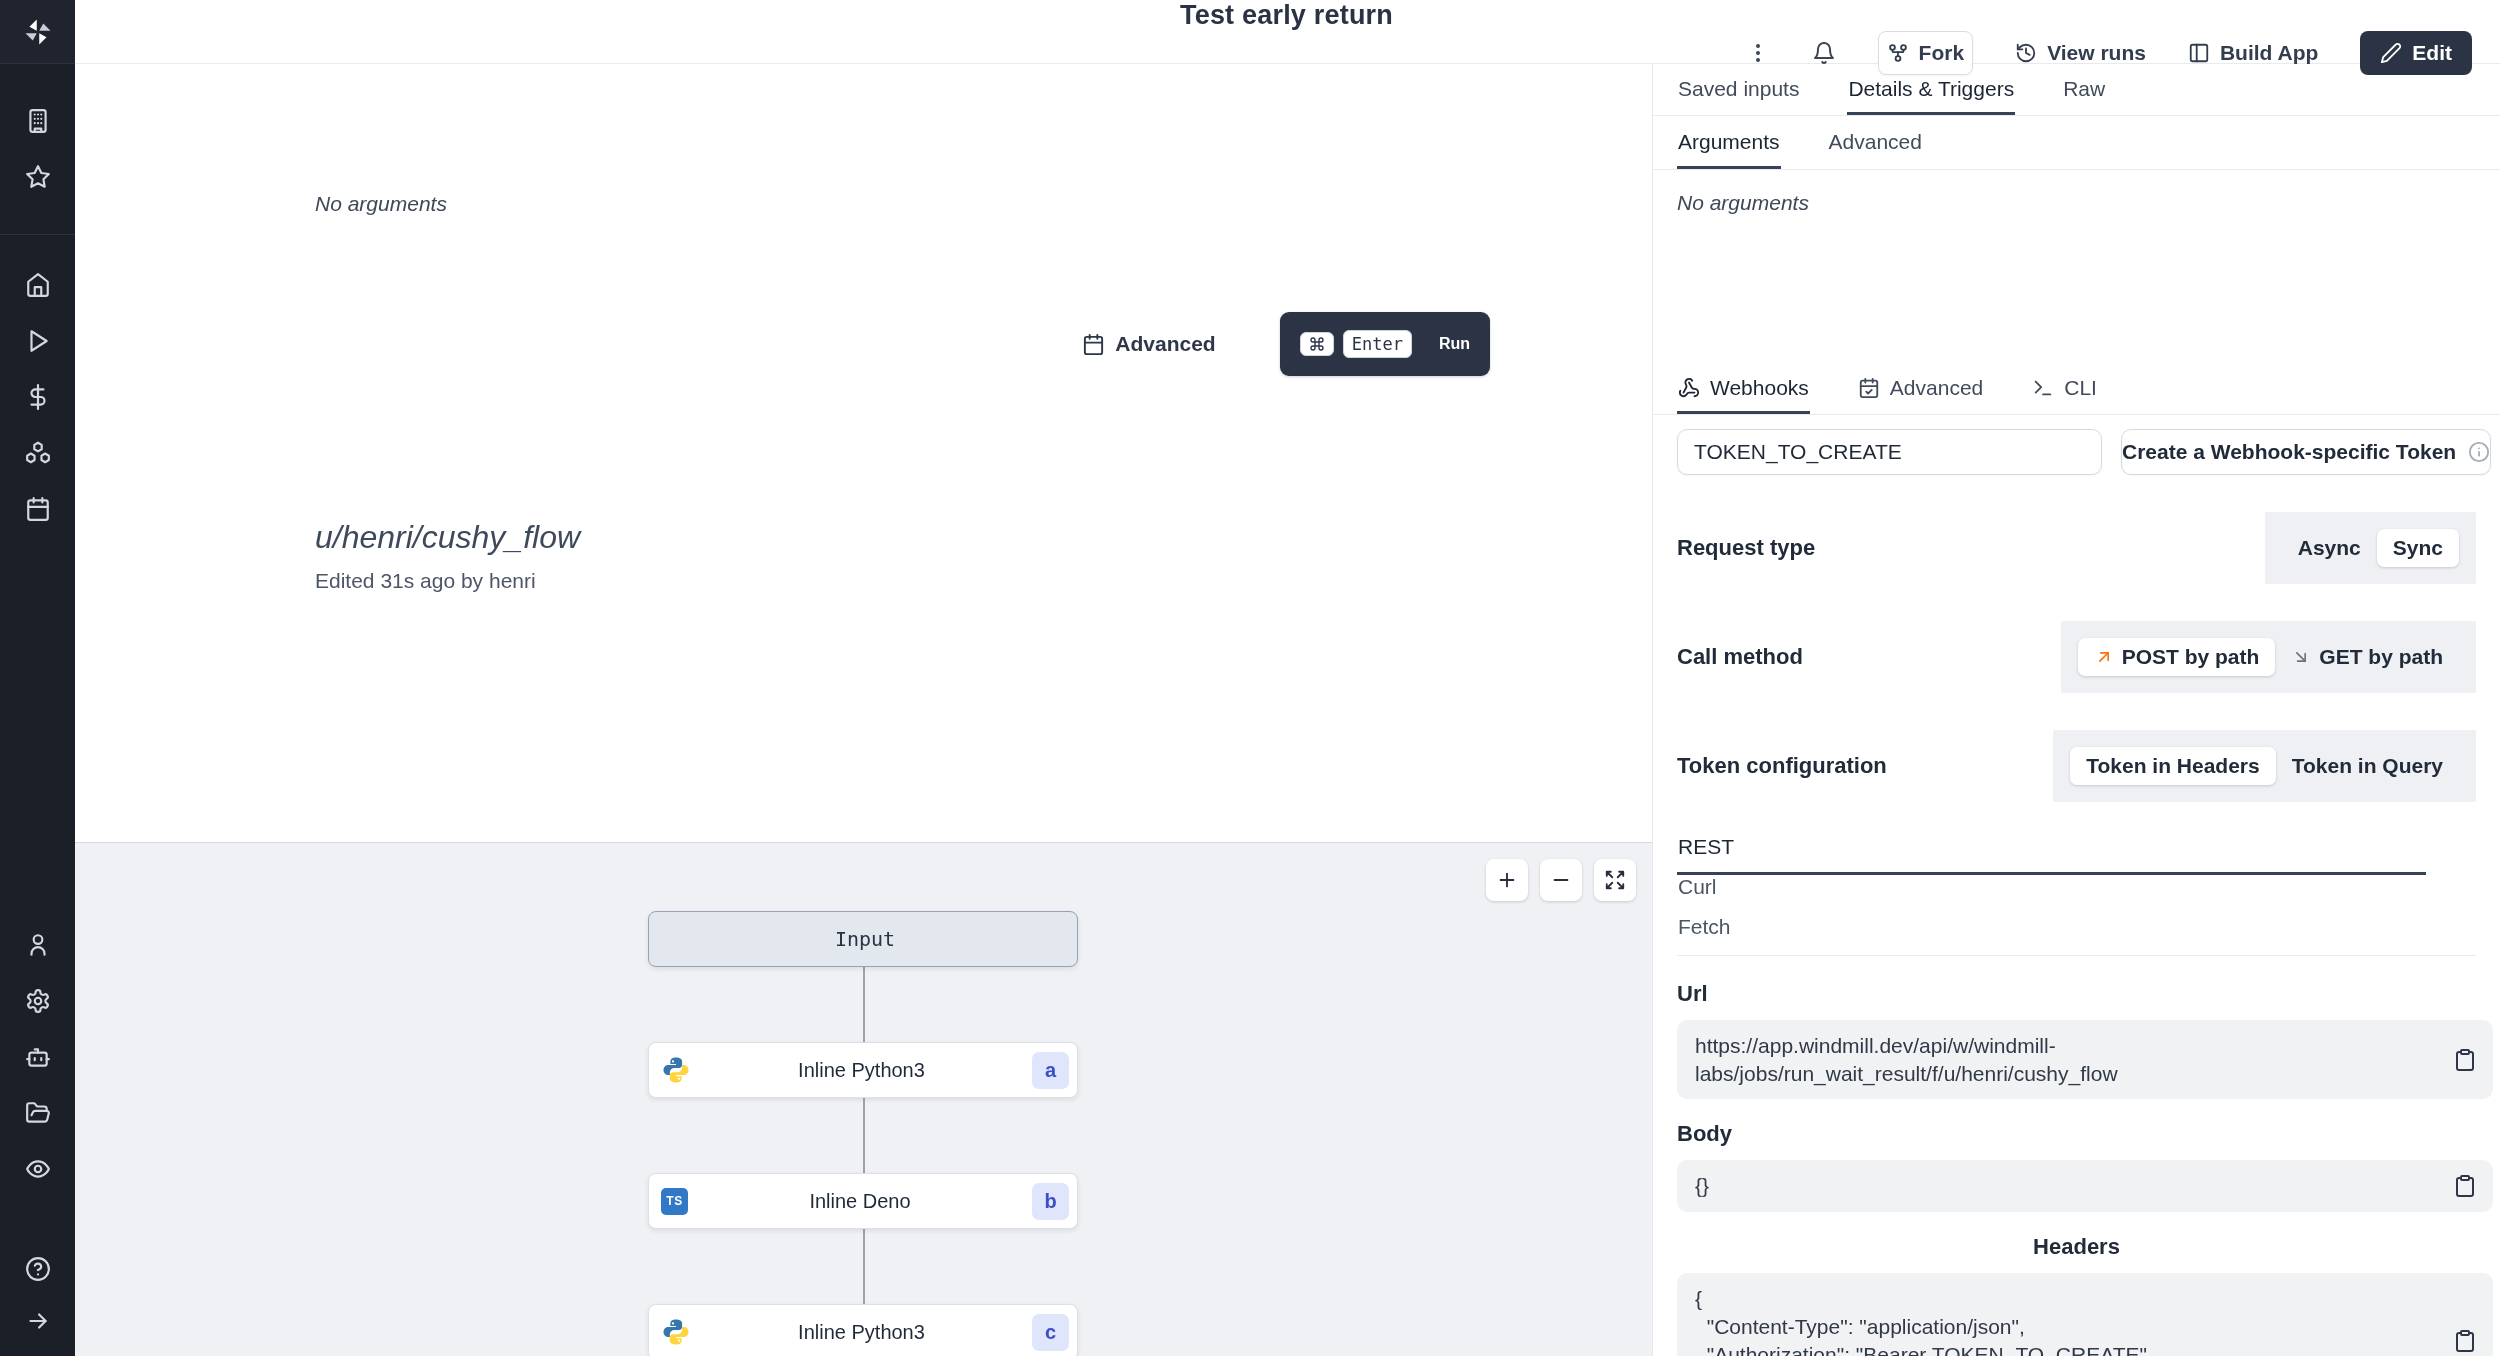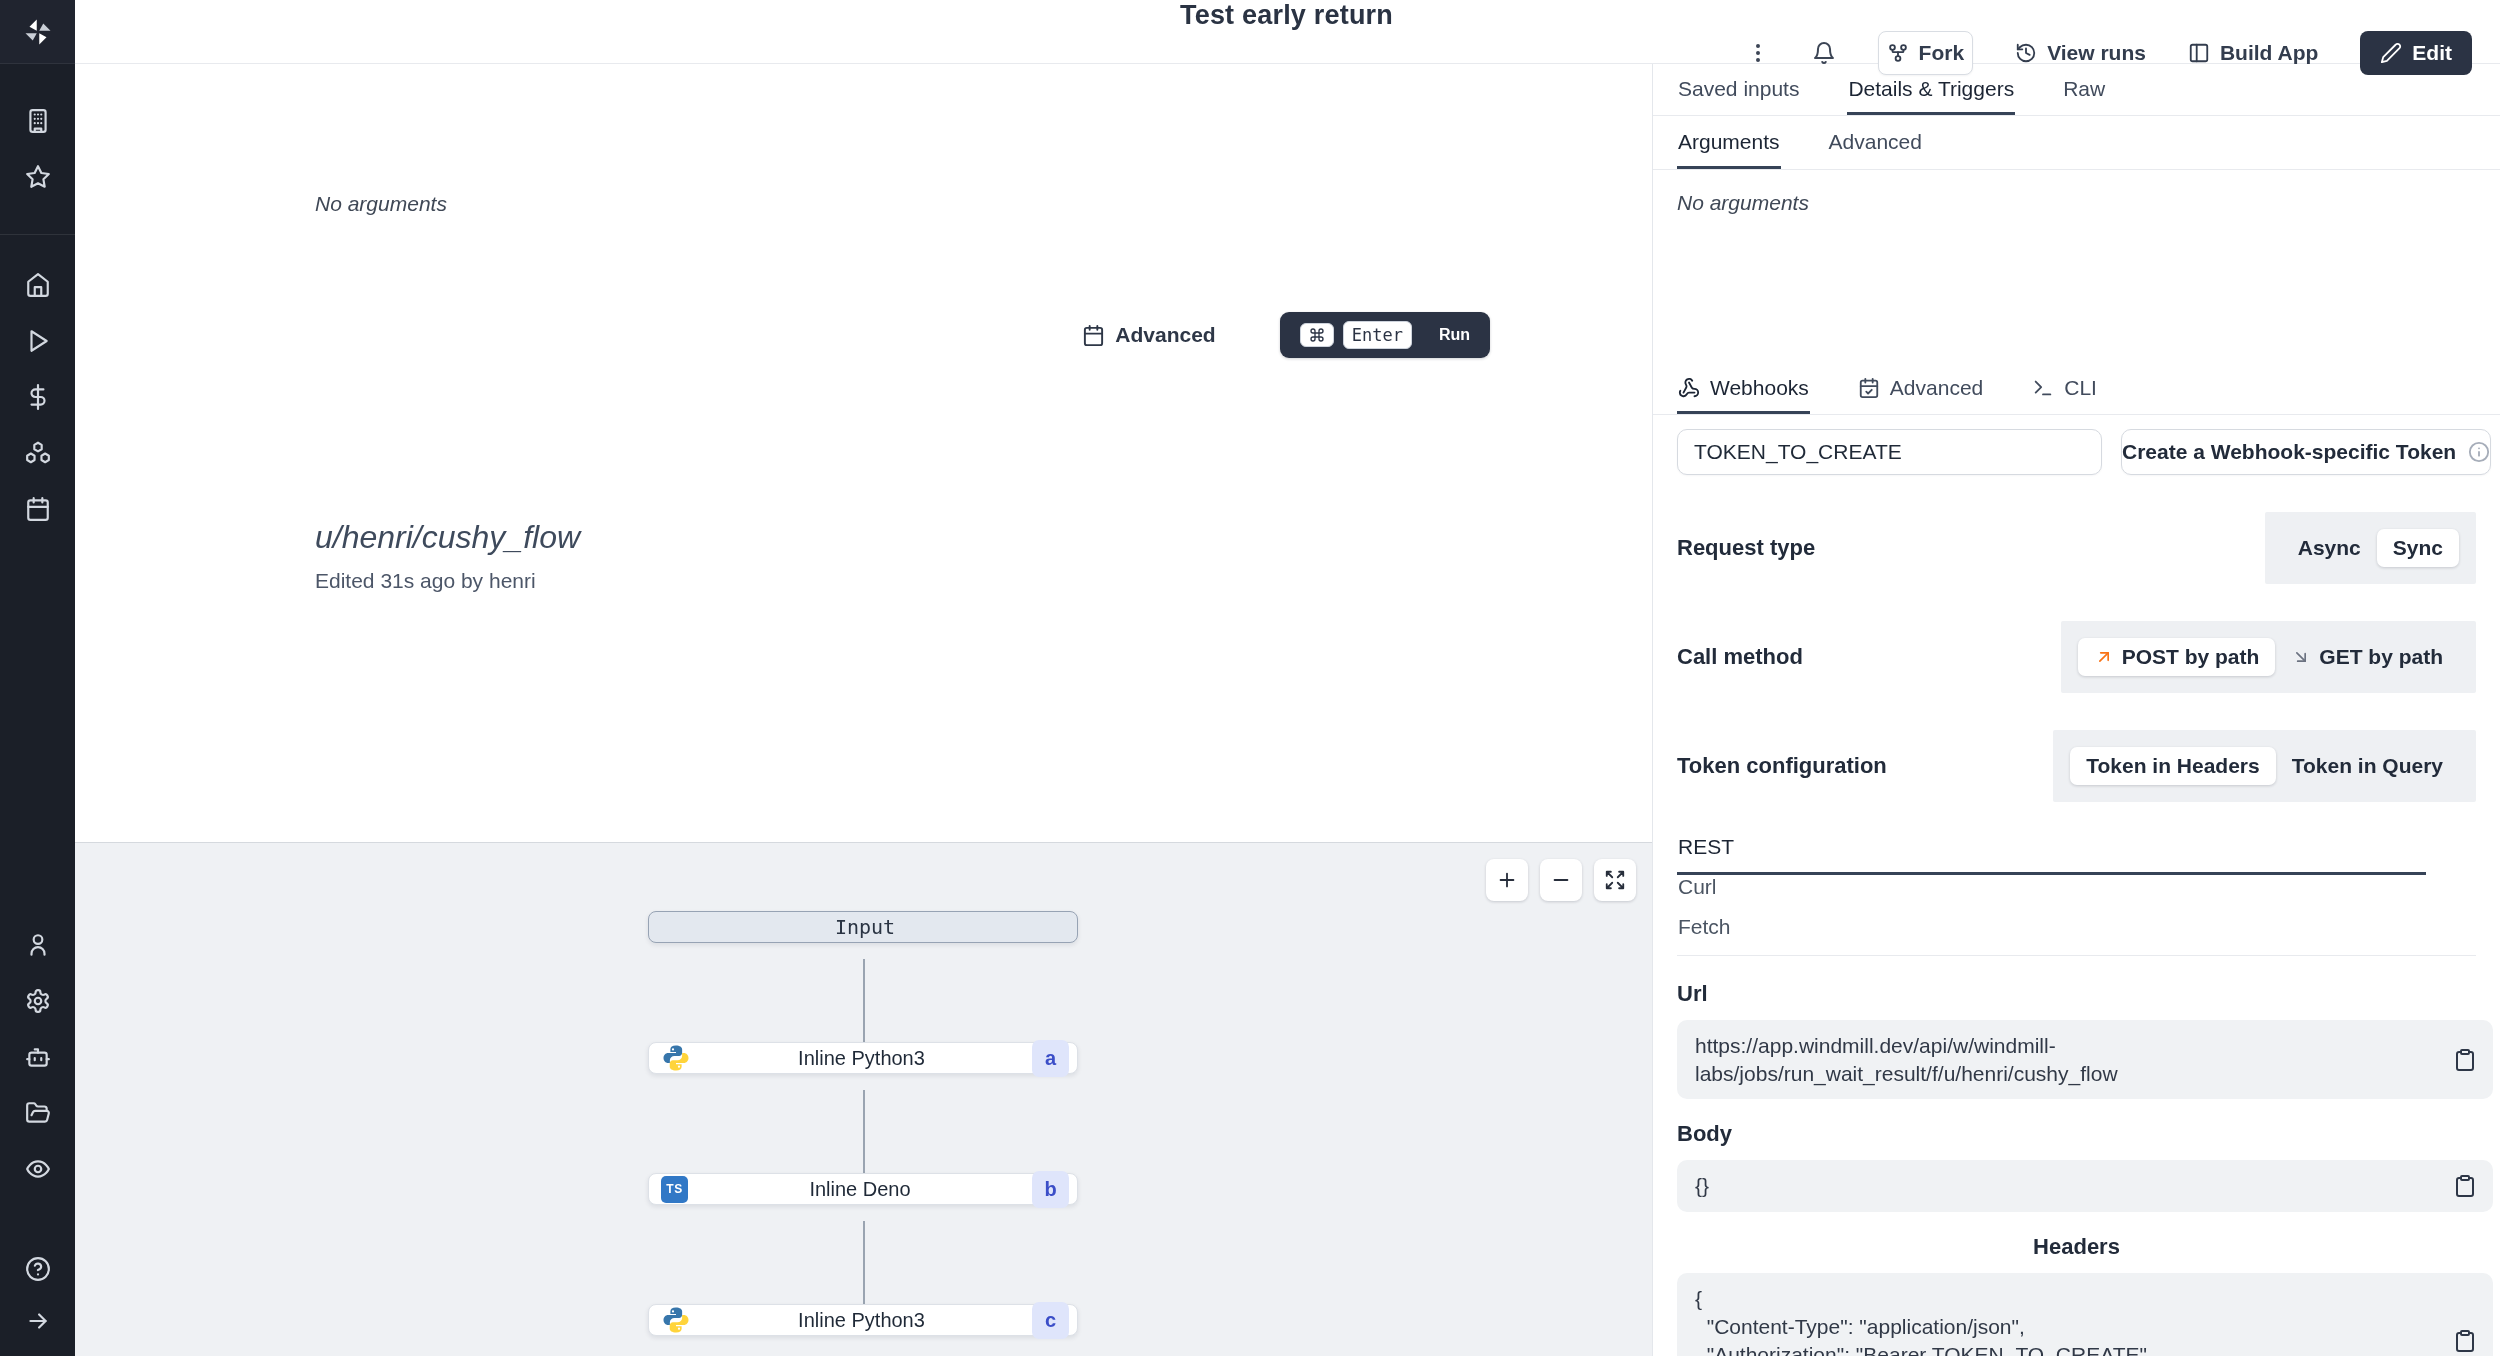--- a/index.html
+++ b/index.html
@@ -28,35 +28,35 @@
     box-shadow:0 1px 2px rgba(16,24,40,.05); }
   .btn.dark { background:#2b3344; color:#fff; border-radius:8px; padding:10px 20px; }
 
   
   .main { position:absolute; left:75px; top:64px; width:1577px; bottom:0; background:#fff; }
   .no-args { position:absolute; left:240px; top:128px; font-style:italic; font-size:21px; color:#3f4856; }
   .run-row { position:absolute; left:240px; top:248px; width:1175px; display:flex; justify-content:flex-end; align-items:center; gap:64px; }
   .advanced { display:flex; align-items:center; gap:10px; font-size:21px; font-weight:700; color:#2e3747; cursor:pointer; }
   .advanced svg { width:23px; height:23px; }
   .run-btn { display:flex; align-items:center; gap:9px; background:#2b3344; color:#fff; border-radius:9px;
-    padding:9px 20px; cursor:pointer; box-shadow:0 1px 3px rgba(16,24,40,.2); }
+    padding:18px 20px; cursor:pointer; box-shadow:0 1px 3px rgba(16,24,40,.2); }
   .key { background:#fff; color:#2b3344; border:1px solid #cdd3dc; border-radius:6px;
     font-family:"DejaVu Sans Mono", monospace; font-size:17px; padding:3px 8px; display:flex; align-items:center; }
   .key svg { width:16px; height:16px; }
   .run-label { font-size:16px; font-weight:700; margin-left:18px; }
   .flow-path { position:absolute; left:240px; top:455px; font-size:32px; color:#3e4a5c;font-style:italic; }
   .edited { position:absolute; left:240px; top:505px; font-size:21px; color:#4c5668; }
 
   
   .canvas { position:absolute; left:0; right:0; top:778px; bottom:0; background:#eff1f4; border-top:1px solid #d5d9de; }
   .zoom-ctrls { position:absolute; top:16px; right:16px; display:flex; gap:12px; }
   .zbtn { width:42px; height:42px; background:#fff; border-radius:8px; box-shadow:0 1px 3px rgba(16,24,40,.18);
     display:flex; align-items:center; justify-content:center; color:#272e3b; cursor:pointer; }
   .zbtn svg { width:22px; height:22px; }
-  .node { position:absolute; left:573px; width:430px; height:32px; background:#fff; border:1px solid #dde1e7;
+  .node { position:absolute; left:573px; width:430px; height:56px; background:#fff; border:1px solid #dde1e7;
     border-radius:8px; box-shadow:0 2px 5px rgba(16,24,40,.09); display:flex; align-items:center;
     padding:0 8px 0 12px; cursor:pointer; }
   .node.input-node { background:#e3e8ef; border:1px solid #97a3b4; justify-content:center;
     font-family:"DejaVu Sans Mono", monospace; font-size:20px; color:#2a3443; }
   .node-label { flex:1; text-align:center; font-size:20px; color:#1f2937; }
   .badge { width:37px; height:37px; border-radius:7px; background:#dfe5fb; color:#3b4ec8;
     font-size:20px; font-weight:700; display:flex; align-items:center; justify-content:center; }
   .edge { position:absolute; left:788px; width:1.5px; background:#9aa4b1; }
   .pylogo { width:30px; height:30px; }
   .tslogo { width:27px; height:27px; background:#3178c6; color:#fff; border-radius:5px;

